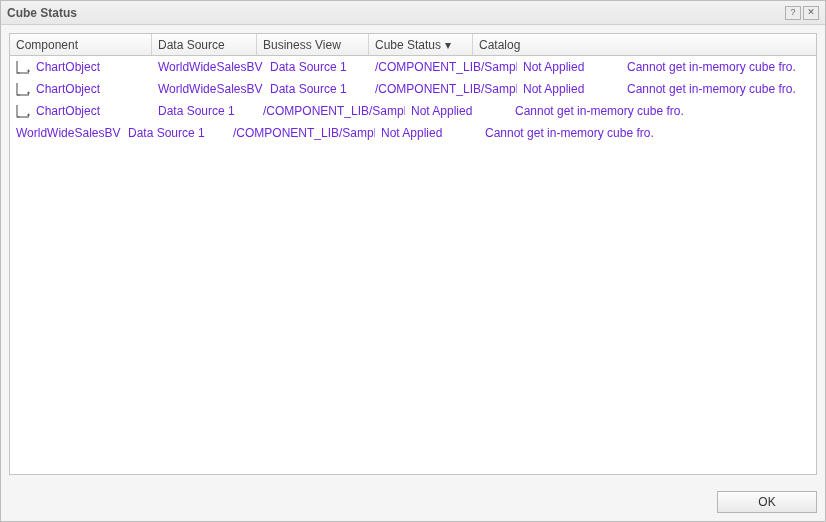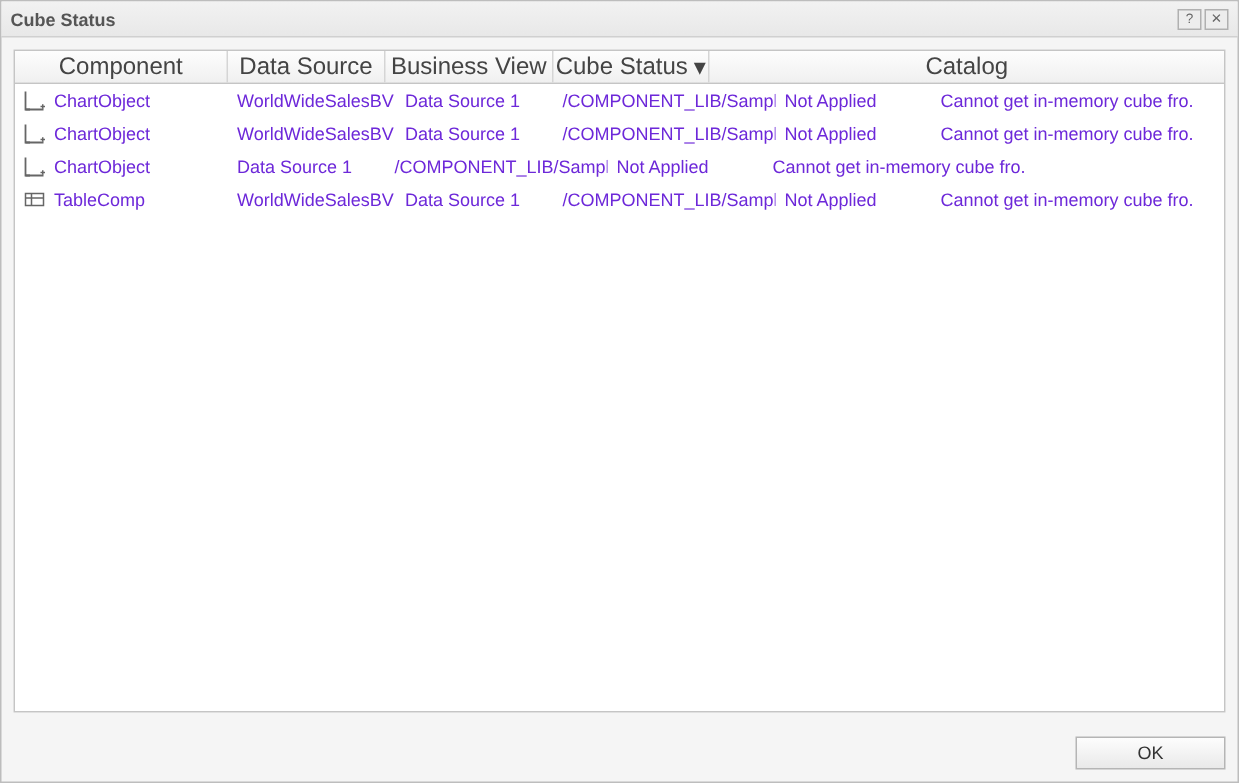--- a/index.html
+++ b/index.html
@@ -72,27 +72,26 @@
     .table-header {
       display: flex;
       border-bottom: 1px solid #c5c5c5;
       background: linear-gradient(to bottom, #fdfdfd, #f0f0f0);
       height: 22px;
     }
     .th {
       border-right: 1px solid #d5d5d5;
       padding: 3px 6px;
       color: #444;
-      font-size: 16px;
+      font-size: 12px;
       display: flex;
       align-items: center;
       white-space: nowrap;
       overflow: hidden;
       cursor: pointer;
-      justify-content: center;
     }
     .th:last-child {
       border-right: none;
     }
     .sort-indicator {
       display: inline-block;
       margin-left: 4px;
     }
     .col-component { width: 142px; }
     .col-bv { width: 112px; }
@@ -230,30 +229,20 @@
                 </svg>
               </span>
               <span>ChartObject</span>
             </div>
             <div class="td col-ds">Data Source 1</div>
             <div class="td col-catalog">/COMPONENT_LIB/Sampl.</div>
             <div class="td col-status">Not Applied</div>
             <div class="td col-reason">Cannot get in-memory cube fro.</div>
           </div>
           <div class="table-row">
-            <div class="td col-component component-cell">
-              <span class="icon-box">
-                <svg width="14" height="14" viewBox="0 0 14 14">
-                  <rect x="1" y="3" width="12" height="8" fill="none" stroke="#666" stroke-width="1"></rect>
-                  <line x1="1" y1="6" x2="13" y2="6" stroke="#666" stroke-width="1"></line>
-                  <line x1="5" y1="3" x2="5" y2="11" stroke="#666" stroke-width="1"></line>
-                </svg>
-              </span>
-              <span>TableComp</span>
-            </div>
             <div class="td col-bv">WorldWideSalesBV</div>
             <div class="td col-ds">Data Source 1</div>
             <div class="td col-catalog">/COMPONENT_LIB/Sampl.</div>
             <div class="td col-status">Not Applied</div>
             <div class="td col-reason">Cannot get in-memory cube fro.</div>
           </div>
         </div>
     </div>
   </div>
 

